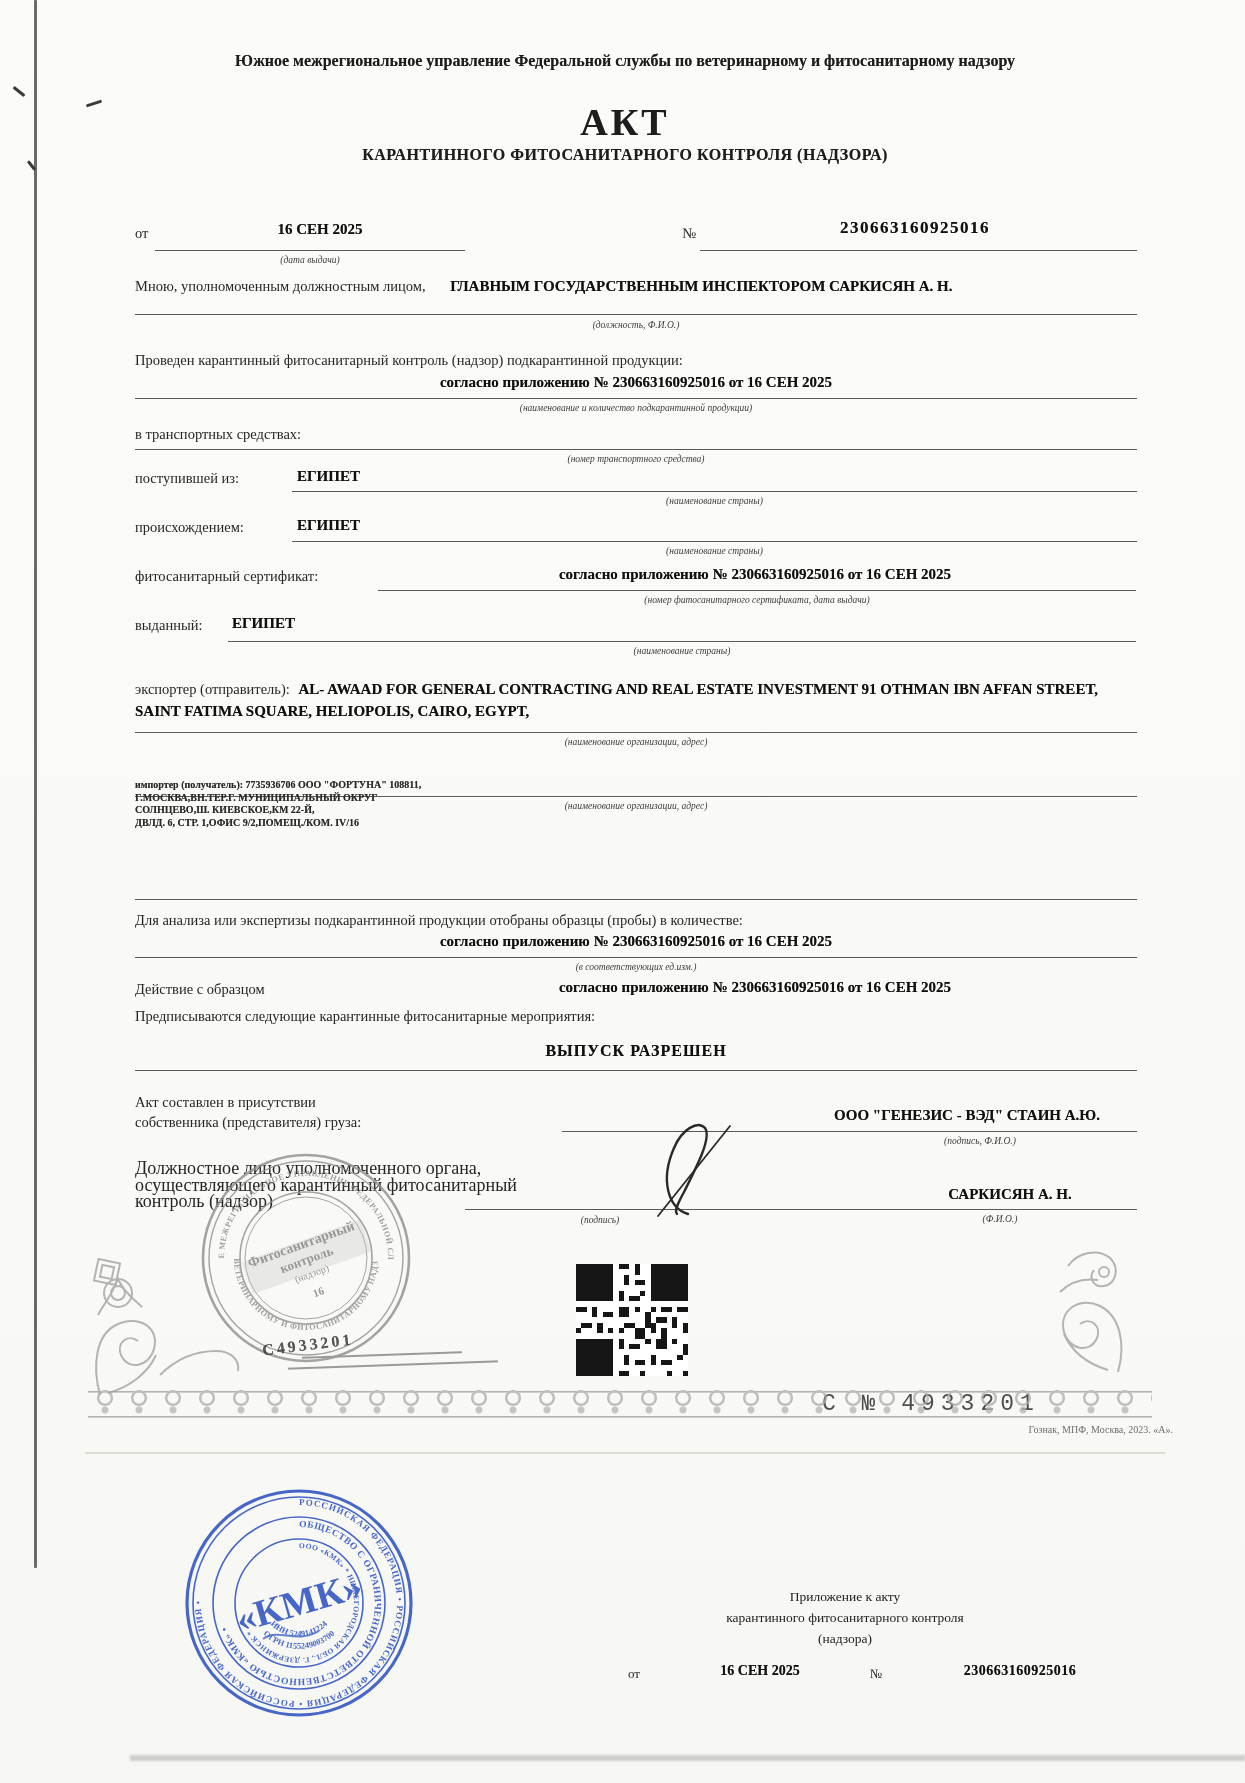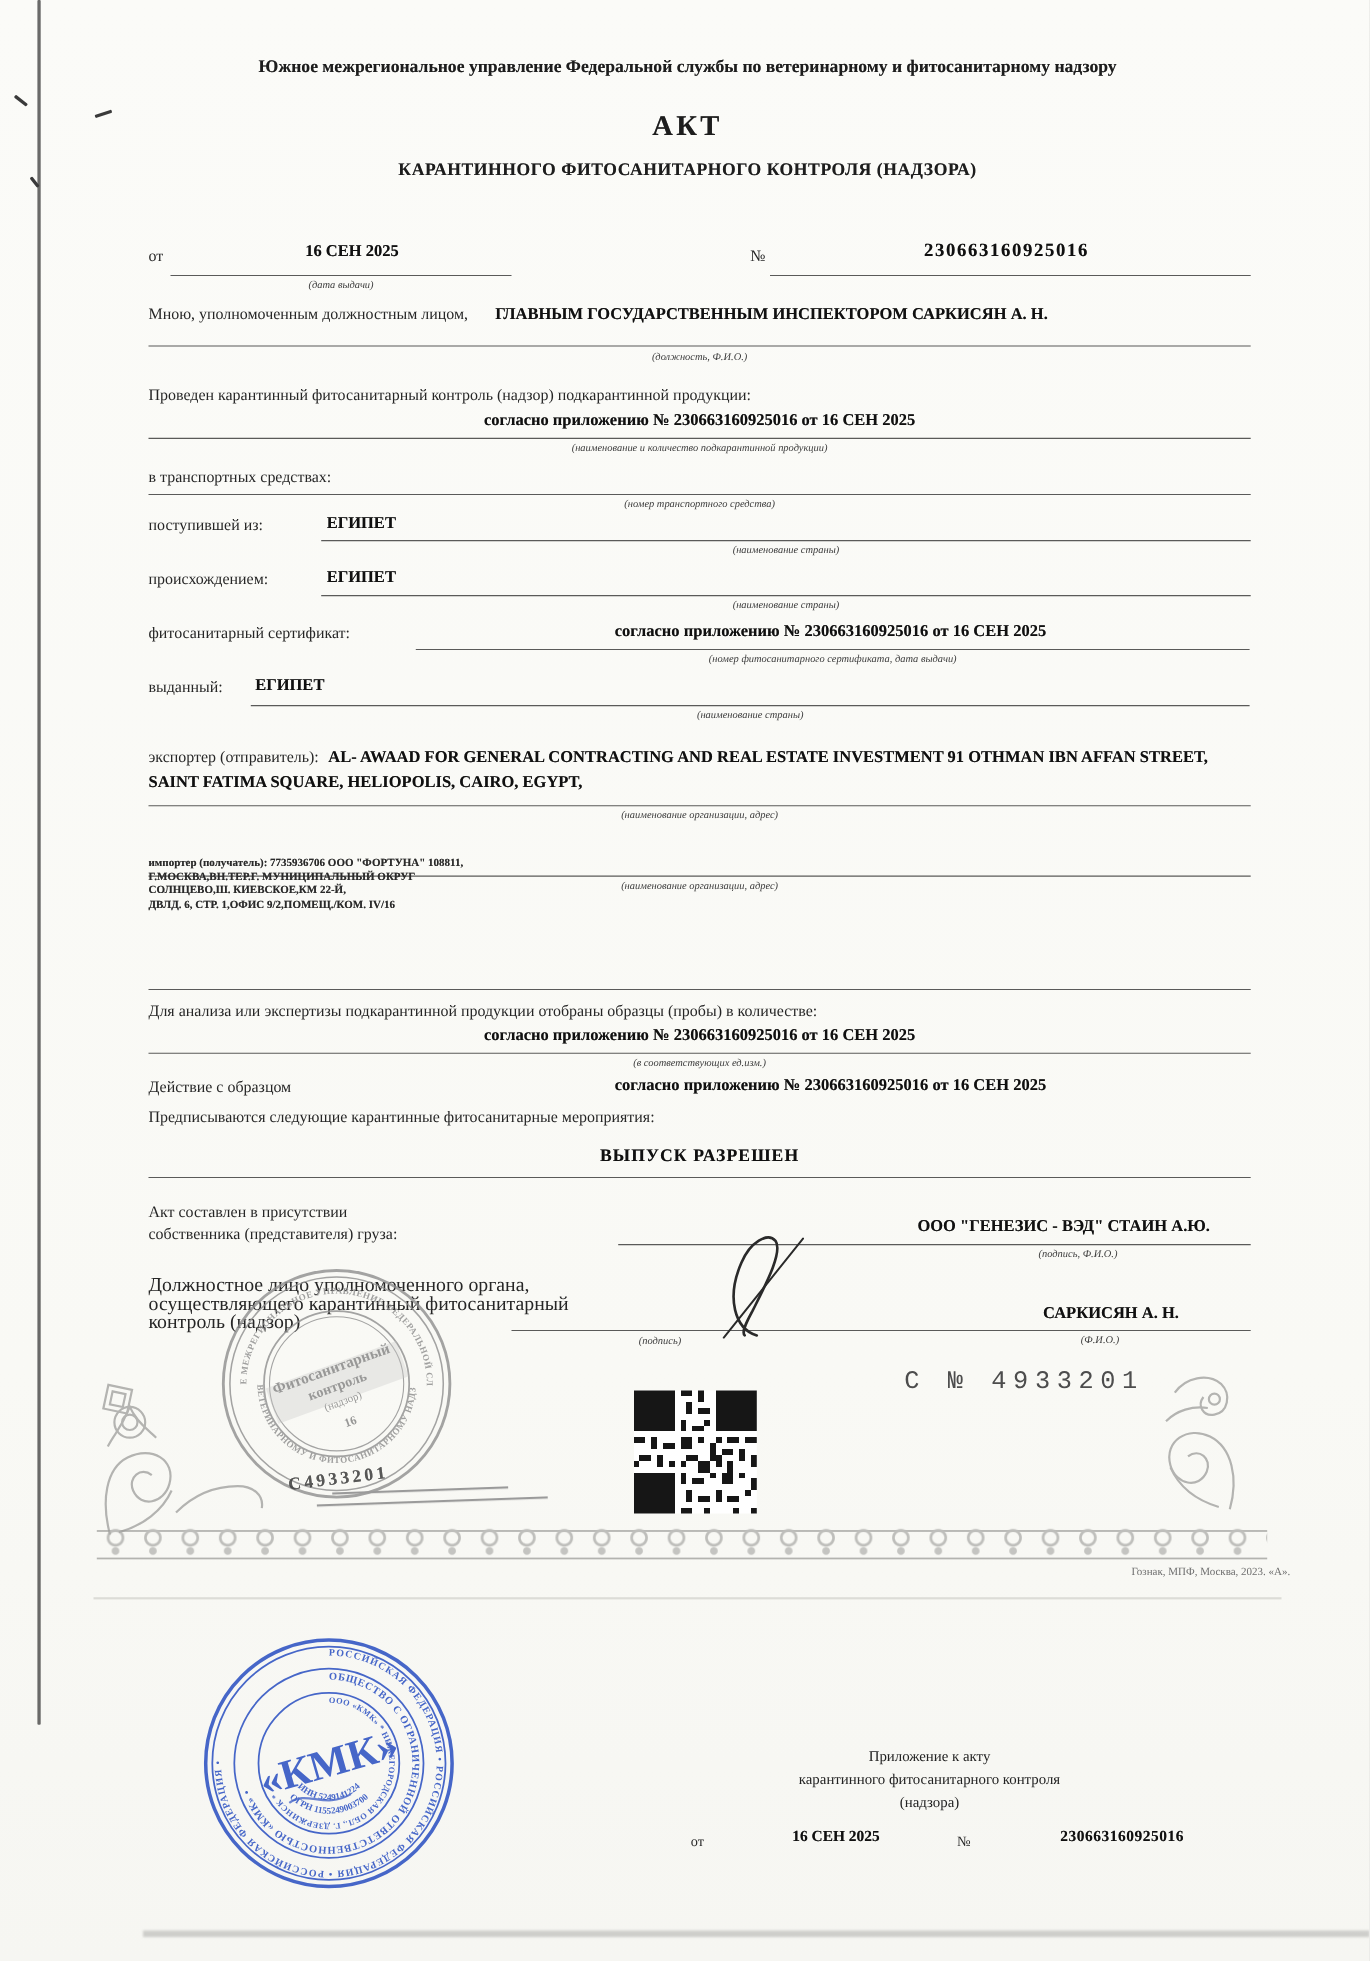--- a/index.html
+++ b/index.html
@@ -5,21 +5,21 @@
   html,body{margin:0;padding:0;background:#e9e9e6;}
   #page{position:relative;width:1245px;height:1783px;background:linear-gradient(180deg,#fbfbf8 0%,#f9f9f5 70%,#f6f6f2 100%);
         overflow:hidden;font-family:"Liberation Serif",serif;color:#1d1d1d;}
   .abs{position:absolute;}
   .ctr{text-align:center;}
   .scan{text-shadow:0 0 .6px rgba(20,20,20,.55);}
   .lbl{font-size:14.5px;color:#262626;}
   .val{font-weight:700;font-size:15px;color:#101010;}
   .cap{font-style:italic;font-size:9.5px;color:#3c3c3c;text-align:center;}
   .rule{border-top:1.6px solid rgba(45,45,45,.78);height:0;filter:blur(.2px);}
-  .bigtitle{font-size:26px;font-weight:700;letter-spacing:3px;}
+  .bigtitle{font-size:38px;font-weight:700;letter-spacing:3px;}
   .subtitle{font-size:16px;font-weight:700;letter-spacing:.5px;}
   .hdr{font-size:16px;font-weight:700;}
   .boldblock{font-weight:700;font-size:15px;line-height:22px;}
   .small-imp{font-size:10px;font-weight:700;line-height:12.5px;color:#2a2a2a;}
   .serial{font-family:"Liberation Mono",monospace;font-size:23px;letter-spacing:6px;color:#4d4d4d;}
   .printnote{font-size:10px;color:#6f6f6f;}
   .artifact{background:#3a3a3a;border-radius:1px;}
   .lace{background-image:
       radial-gradient(circle at 17px 10px, rgba(255,255,255,0) 5px, #ababa8 6px, #ababa8 7.5px, rgba(255,255,255,0) 8.5px),
       radial-gradient(circle at 17px 22px, #b3b3b0 3px, rgba(255,255,255,0) 4px),
@@ -219,21 +219,21 @@
         <rect x="70" y="85" width="5" height="10"></rect>
         <rect x="80" y="90" width="10" height="5"></rect>
       <rect x="95" y="85" width="5" height="5"></rect>
         <rect x="40" y="100" width="10" height="5"></rect>
         <rect x="60" y="100" width="5" height="5"></rect>
         <rect x="85" y="100" width="5" height="5"></rect>
         <rect x="100" y="100" width="5" height="5"></rect>
     </g>
   </svg>
 
-  <div class="abs serial" style="left:822px;top:1243px;text-align:right;">С № 4933201</div>
+  <div class="abs serial" style="left:822px;top:1391px;text-align:right;">С № 4933201</div>
 
   <svg class="abs" style="left:90px;top:1255px;opacity:.75;" width="165" height="145" viewBox="0 0 165 145">
     <g fill="none" stroke="#9d9d9b" stroke-width="2">
       <path d="M 10,140 C 2,110 6,80 26,70 C 48,59 70,72 64,94 C 59,112 38,116 31,100 C 26,88 38,78 48,86"></path>
       <path d="M 18,138 C 40,132 58,118 66,100"></path>
       <path d="M 70,120 C 86,104 104,96 126,96 C 140,96 150,104 148,116"></path>
       <circle cx="28" cy="38" r="14"></circle>
         <circle cx="28" cy="38" r="7"></circle>
       <path d="M 8,60 C 14,48 20,44 28,24 C 34,38 46,46 52,52"></path>
       <rect x="6" y="6" width="22" height="22" transform="rotate(12 17 17)"></rect>

